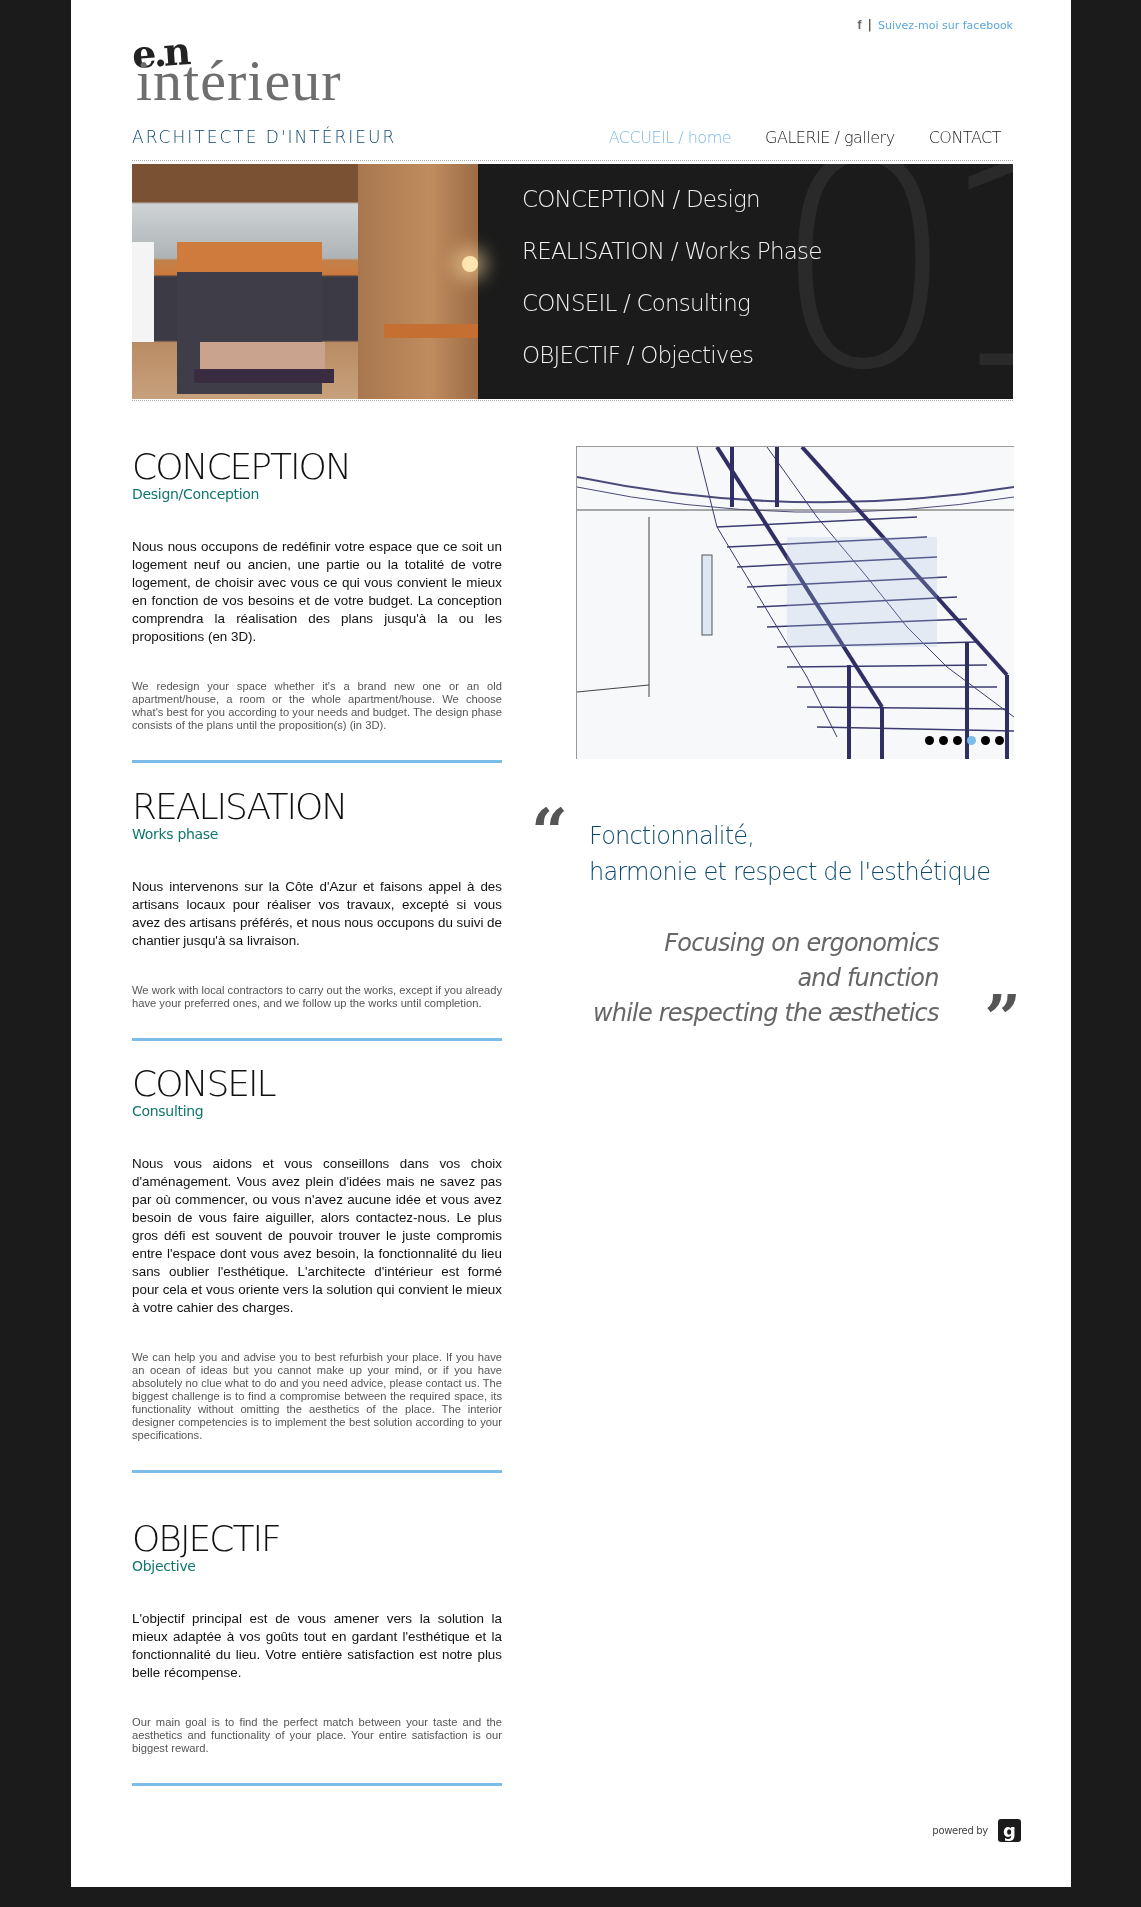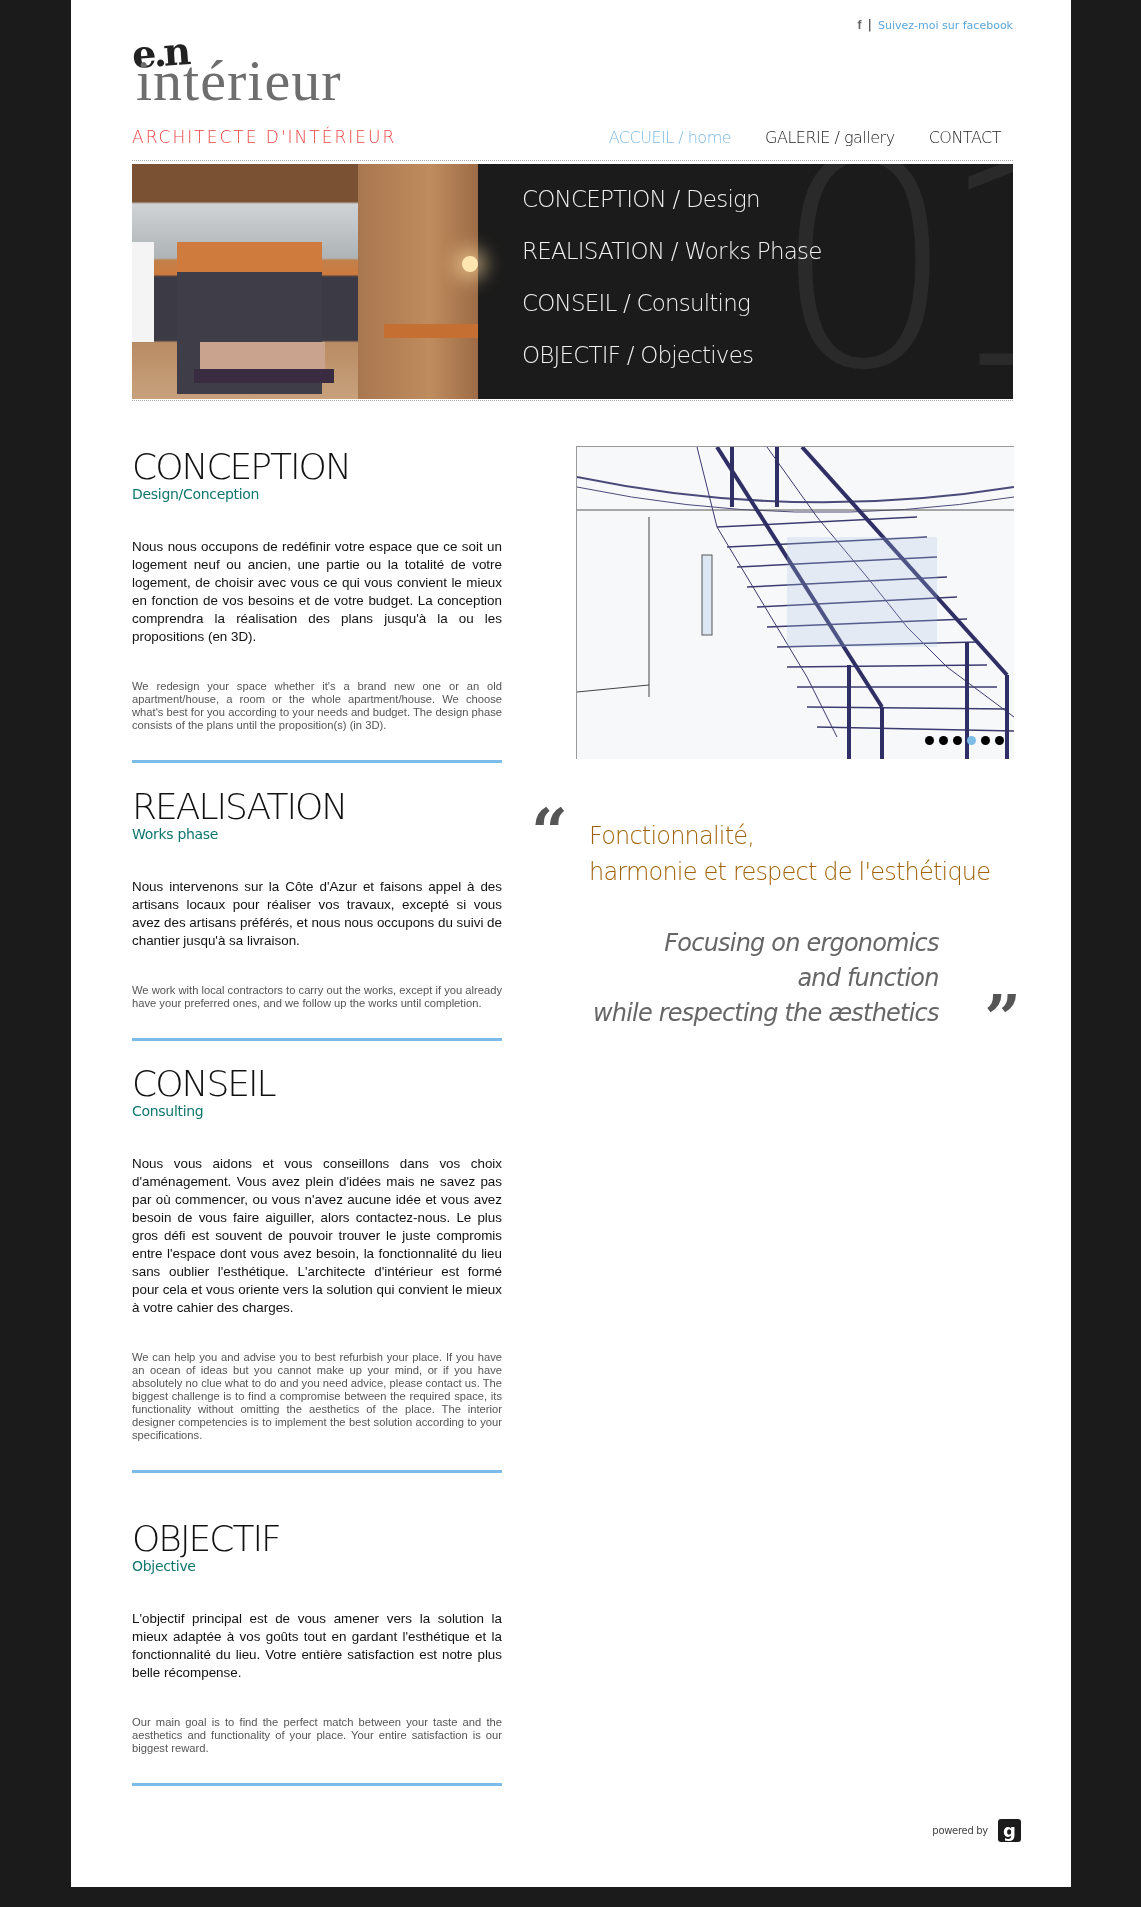--- a/index.html
+++ b/index.html
@@ -30,21 +30,21 @@
     color: #222; letter-spacing: -3px; transform: rotate(-4deg);
   }
   .logo-interieur {
     position: absolute; left: 4px; top: 22px;
     font-family: "Liberation Serif", serif; font-size: 58px;
     color: #6e6e6e; letter-spacing: 1px; line-height: 1; text-align: right;
   }
   .tagline {
     position: absolute; left: 61px; top: 127px;
     font-family: "DejaVu Sans", sans-serif; font-weight: 200;
-    font-size: 17px; letter-spacing: 2px; color: #ef4444;
+    font-size: 17px; letter-spacing: 2px; color: #0c4a6e;
   }
   .nav { position: absolute; right: 70px; top: 128px; display: flex; gap: 34px; }
   .nav a {
     font-family: "DejaVu Sans", sans-serif; font-size: 16px;
     color: #222; text-decoration: none; letter-spacing: -0.5px; font-weight: 200;
   }
   .nav a.active { color: #7bb9e5; }
   .dotline { position: absolute; left: 61px; width: 881px; border-top: 1px dotted #aaa; }
   
   .hero { position: absolute; left: 61px; top: 164px; width: 881px; height: 235px; background: #1b1b1b; overflow: hidden; }
@@ -82,21 +82,21 @@
   .sec-bar { height: 3px; background: #7bbde8; margin-top: 28px; width: 370px; }
   
   .slider { position: absolute; left: 505px; top: 446px; width: 437px; height: 312px; background: #f7f8fa; border-left: 1px solid #999; border-top: 1px solid #999; overflow: hidden; }
   .slider svg { position: absolute; left: 0; top: 0; }
   .dots { position: absolute; right: 10px; bottom: 14px; display: flex; gap: 5px; }
   .dot { width: 9px; height: 9px; border-radius: 50%; background: #000; cursor: pointer; }
   .dot.active { background: #7bbde8; }
   .quote { position: absolute; left: 460px; top: 800px; width: 482px; height: 250px; }
   .q-open { position: absolute; left: 0; top: 0; font-family: "DejaVu Serif", serif; font-weight: bold; font-size: 64px; color: #555; line-height: 1; letter-spacing: -8px; }
   .q-close { position: absolute; right: 0; top: 186px; font-family: "DejaVu Serif", serif; font-weight: bold; font-size: 64px; color: #555; line-height: 1; letter-spacing: -8px; }
-  .q-fr { position: absolute; left: 58px; top: 18px; font-family: "DejaVu Sans", sans-serif; font-weight: 200; font-size: 24px; line-height: 36px; color: #a16207; letter-spacing: -0.8px; }
+  .q-fr { position: absolute; left: 58px; top: 18px; font-family: "DejaVu Sans", sans-serif; font-weight: 200; font-size: 24px; line-height: 36px; color: #0c4a6e; letter-spacing: -0.8px; }
   .q-en { position: absolute; left: 62px; top: 126px; font-family: "DejaVu Sans", sans-serif; font-style: italic; font-weight: 200; font-size: 24px; line-height: 35px; color: #666; letter-spacing: -0.8px; text-align: right; }
   .powered { position: absolute; right: 50px; top: 1819px; display: flex; align-items: center; gap: 10px; }
   .powered span { font-family: "DejaVu Sans", sans-serif; font-size: 10px; color: #444; letter-spacing: -0.3px; }
   .g-logo { width: 23px; height: 23px; background: #1b1b1b; border-radius: 3px; color: #fff; font-family: "DejaVu Sans", sans-serif; font-weight: bold; font-size: 18px; display: flex; align-items: center; justify-content: center; line-height: 1; }
 </style>
 </head>
 <body>
 
 <div class="page">
 

